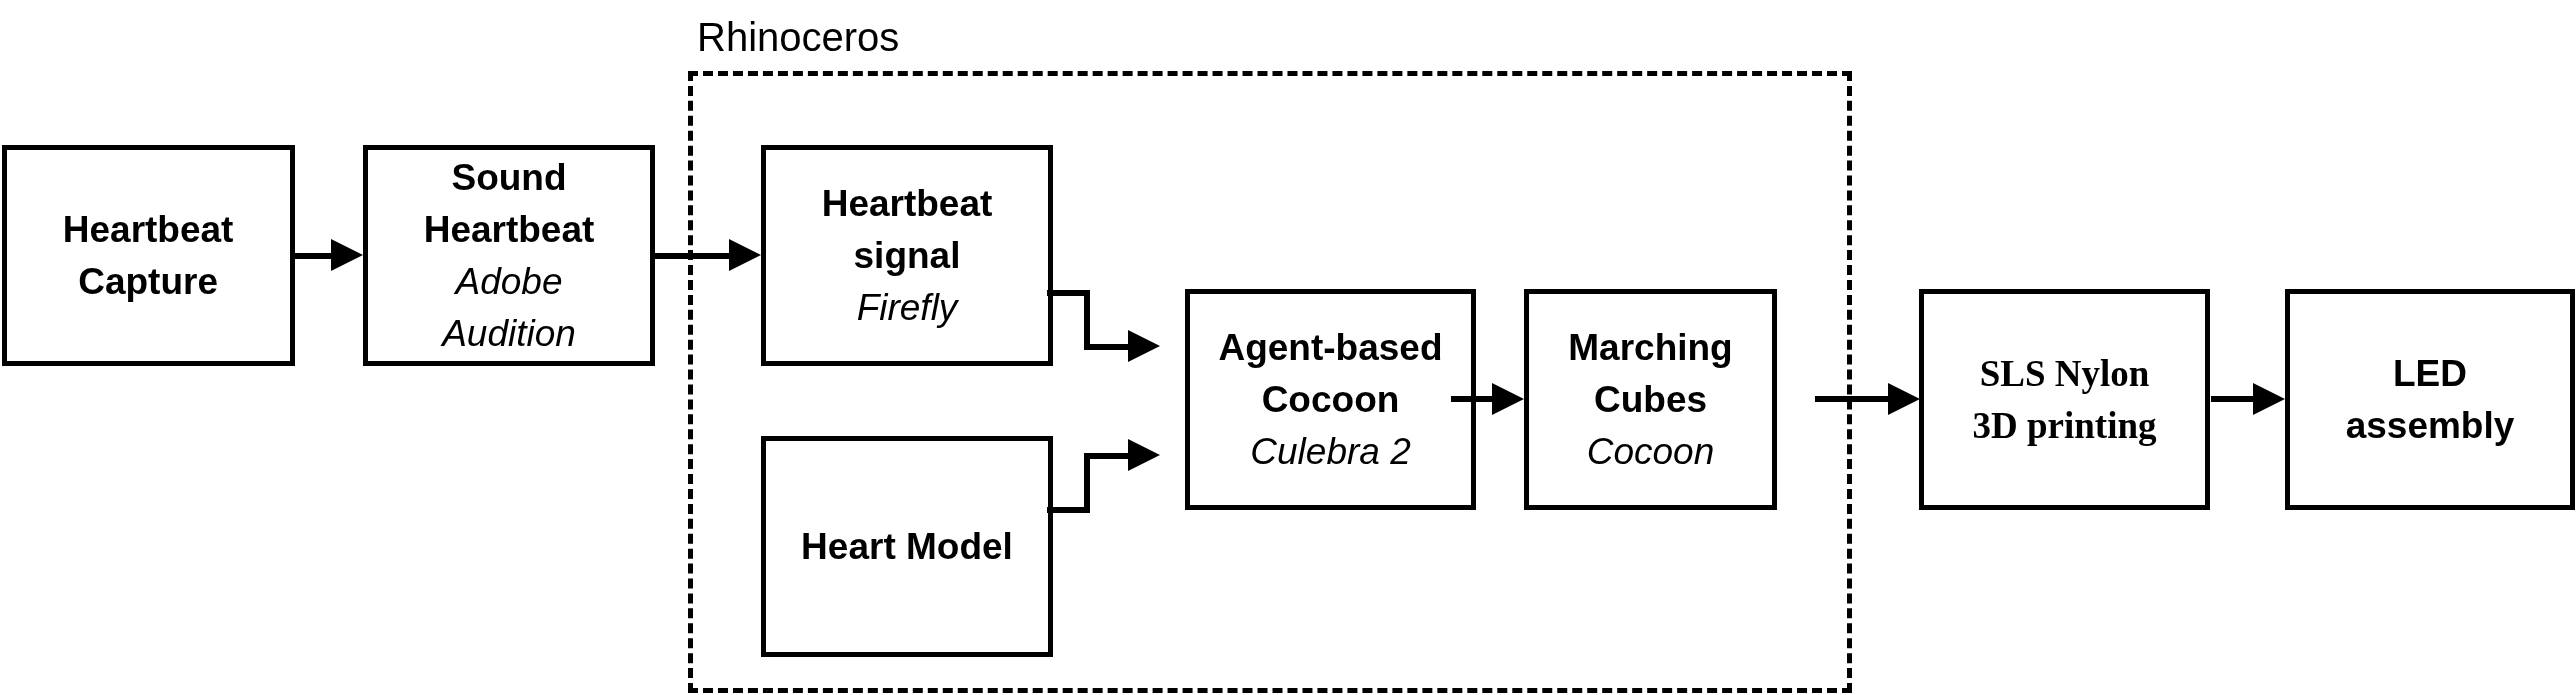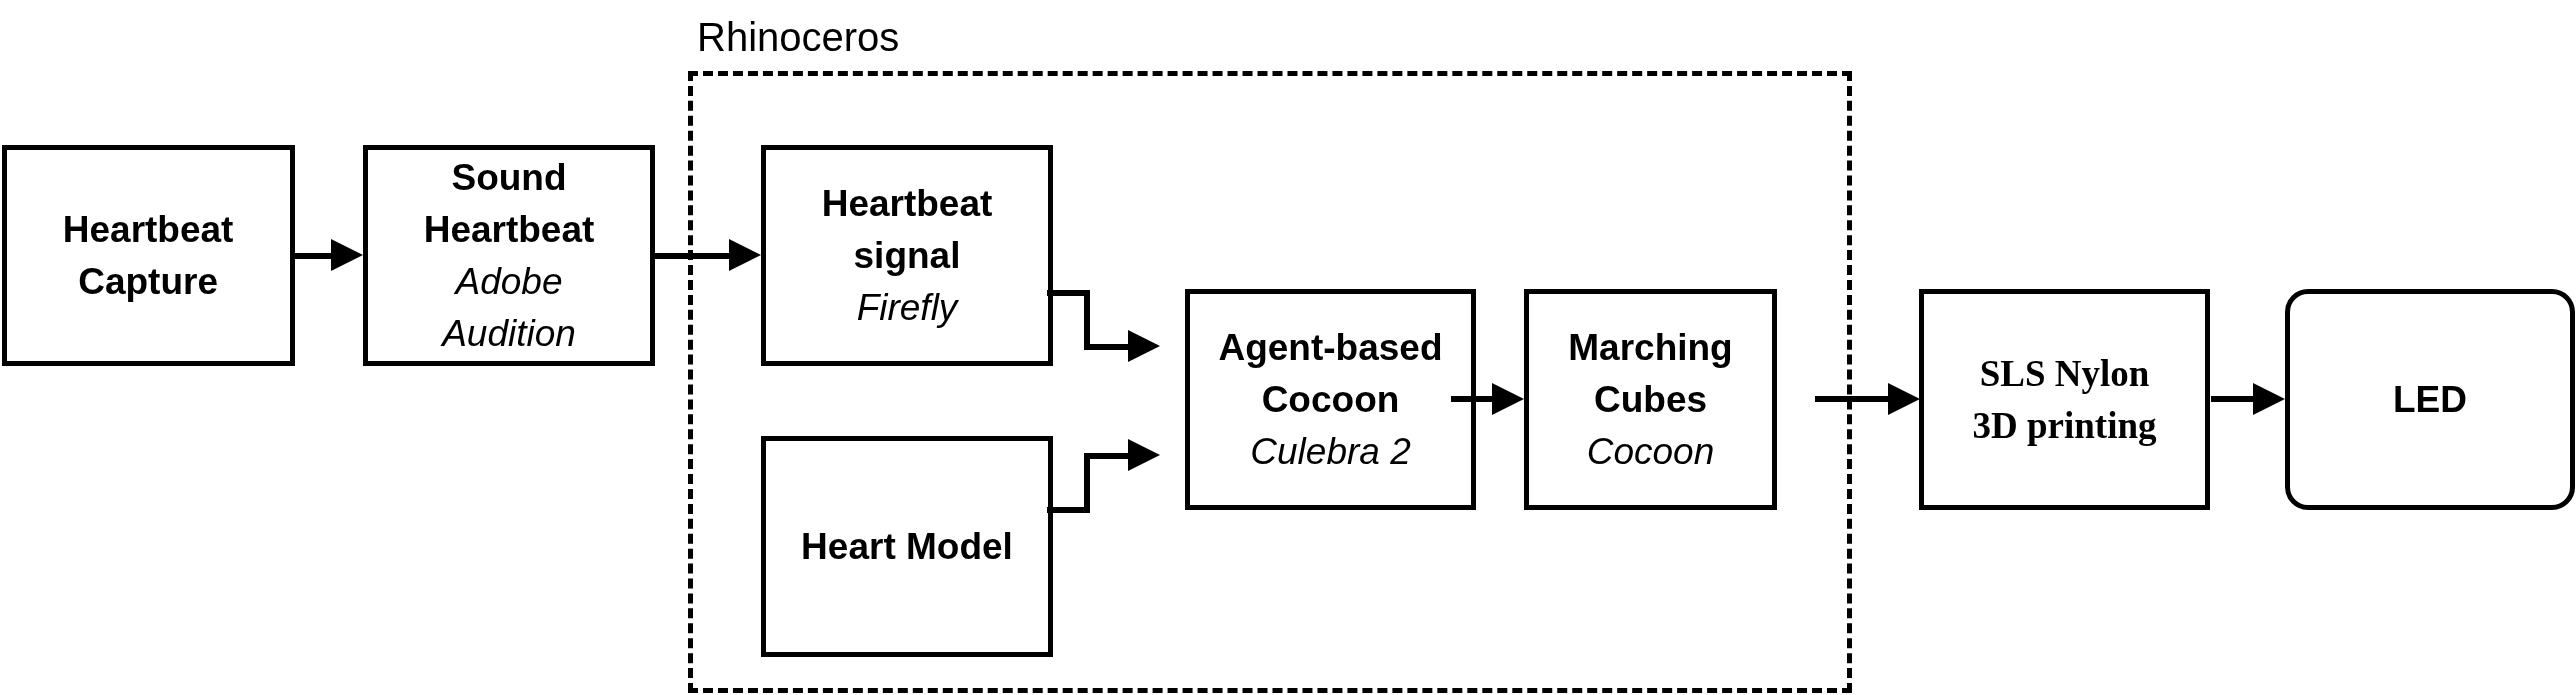--- a/index.html
+++ b/index.html
@@ -109,22 +109,23 @@
     <div class="ln">Marching</div>
     <div class="ln">Cubes</div>
     <div class="ln it">Cocoon</div>
   </div>
 
   <div class="node" style="left:1919px; top:289px; width:291px; height:221px;font-family:Liberation Serif, serif;">
     <div class="ln">SLS Nylon</div>
     <div class="ln">3D printing</div>
   </div>
 
-  <div class="node" style="left:2285px; top:289px; width:290px; height:221px;border-radius:23px;">
+  <div class="node" style="left:2285px; top:289px; width:290px; height:221px;">
     <div class="ln">LED</div>
+    <div class="ln">assembly</div>
   </div>
 
   <div class="hline" style="left:294px; top:253px; width:38px;"></div>
   <div class="arrowhead" style="left:331px; top:239px;"></div>
 
   <div class="hline" style="left:654px; top:253px; width:76px;"></div>
   <div class="arrowhead" style="left:729px; top:239px;"></div>
 
   <div class="hline" style="left:1047px; top:290px; width:43px;"></div>
   <div class="vline" style="left:1084px; top:290px; height:59px;"></div>

